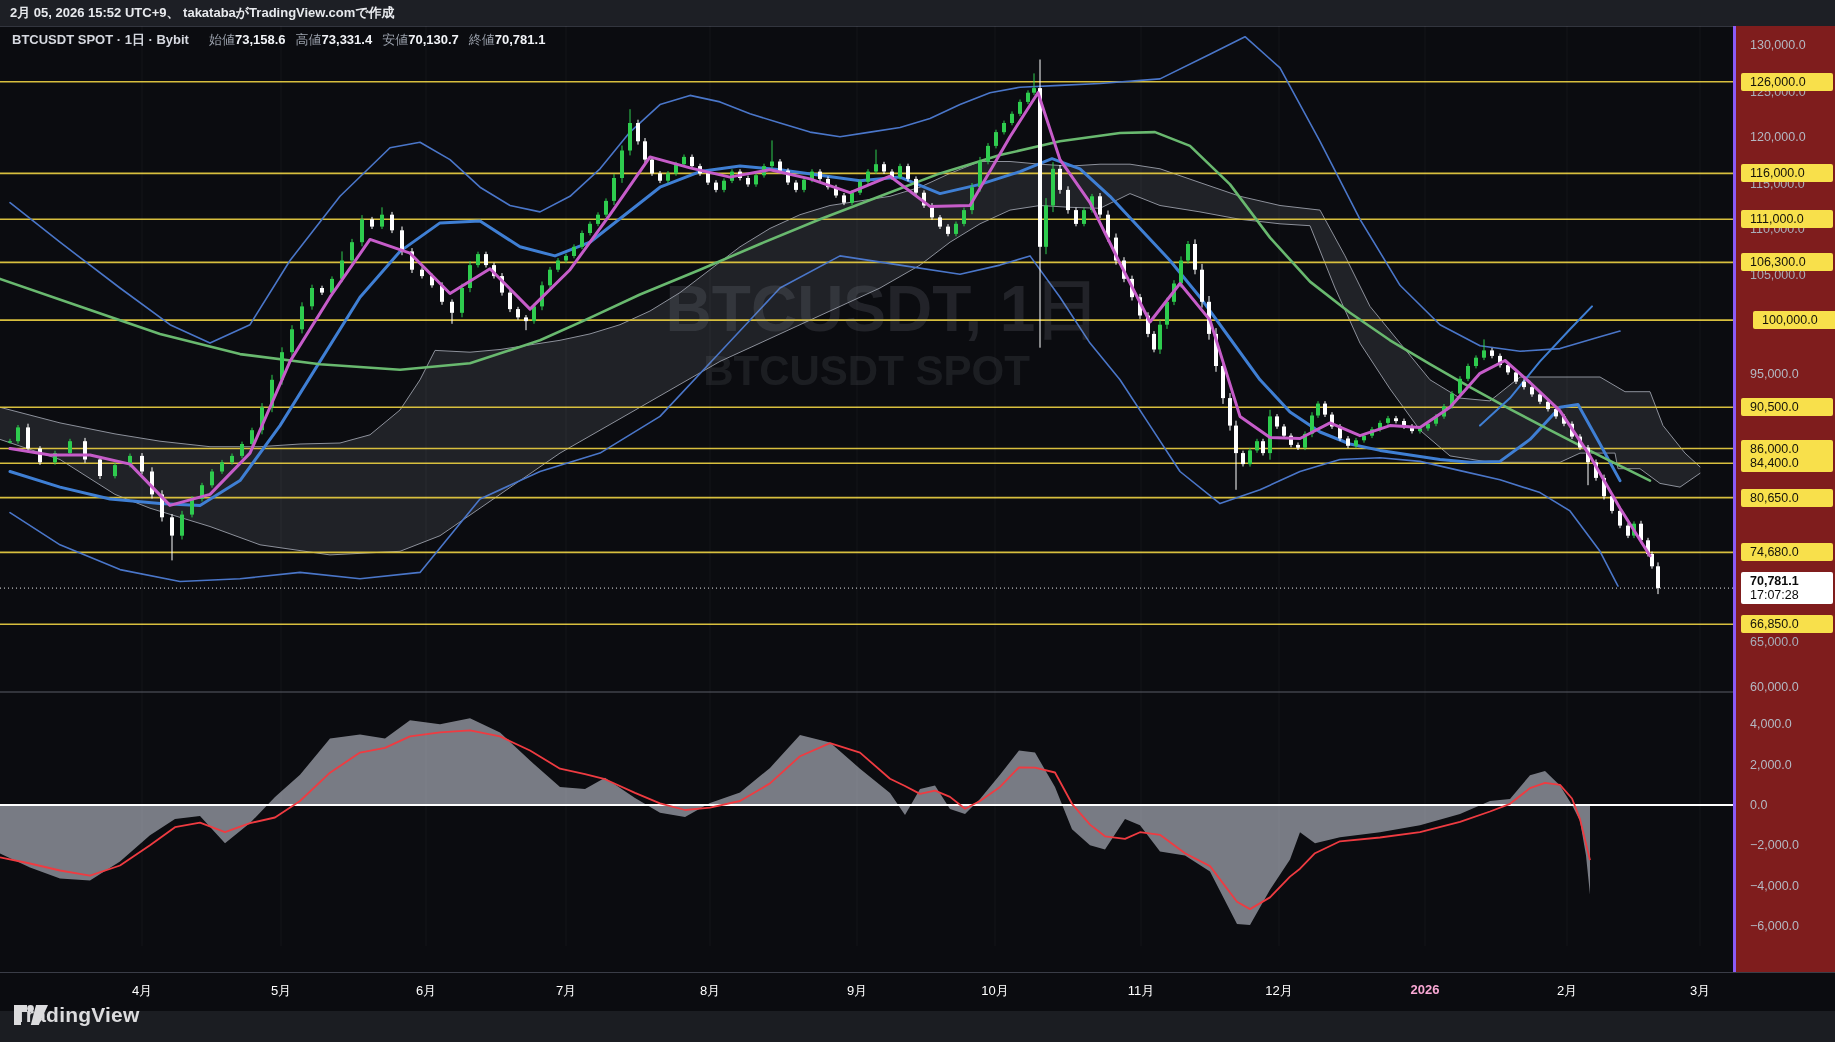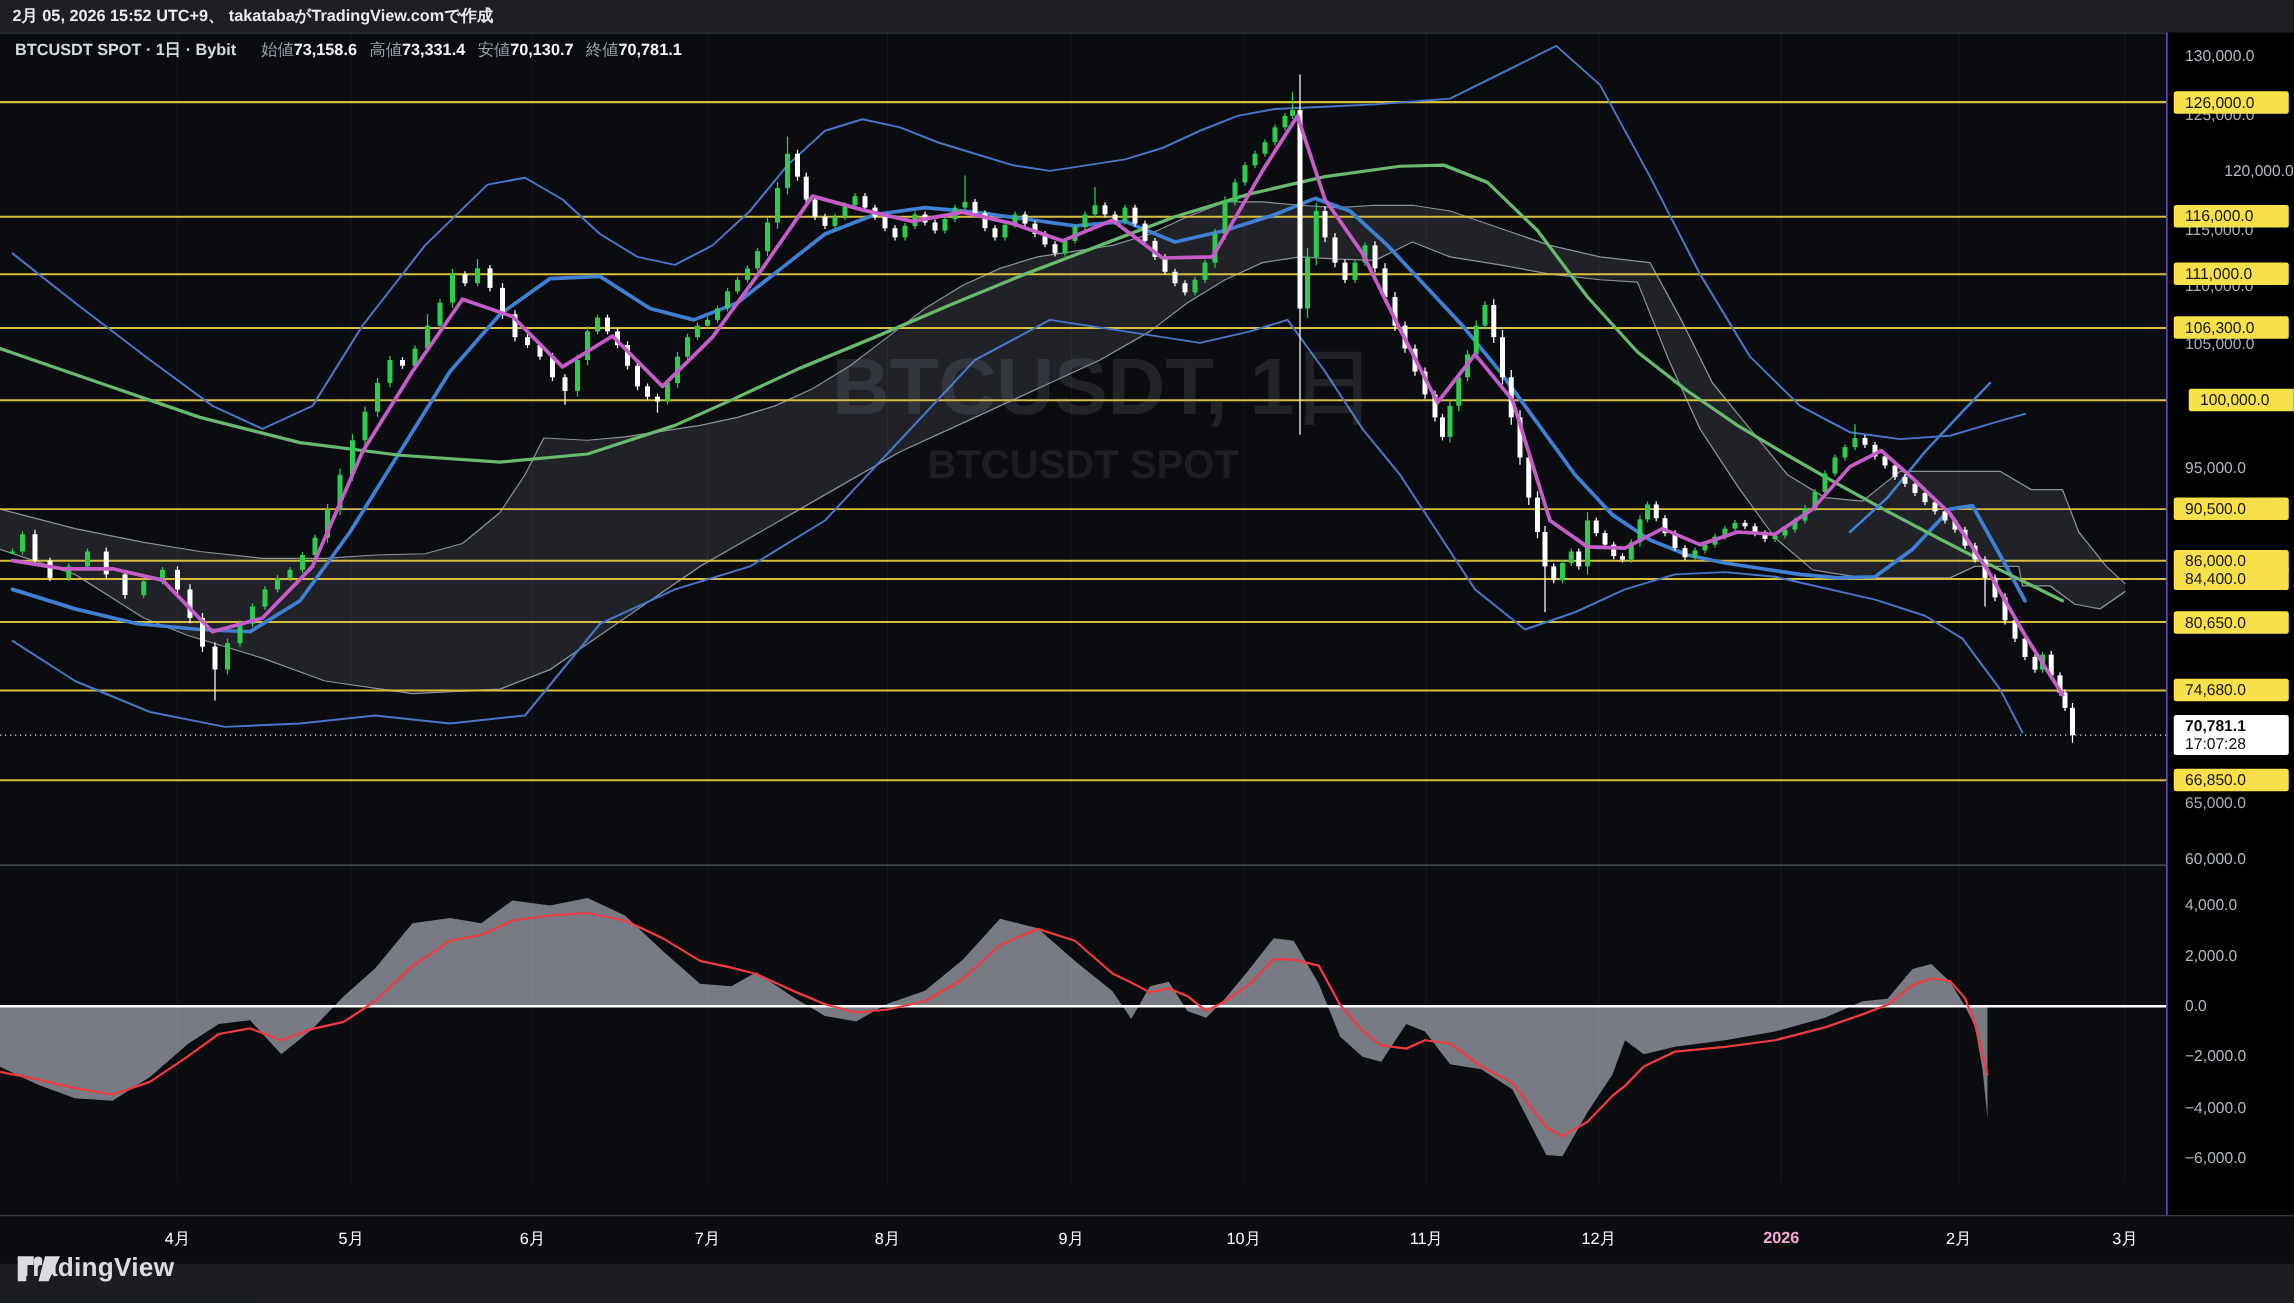--- a/index.html
+++ b/index.html
@@ -7,23 +7,23 @@
        font-family:"Liberation Sans","DejaVu Sans",sans-serif;-webkit-font-smoothing:antialiased;}
   #topbar{position:absolute;left:0;top:0;width:1835px;height:26px;background:#1d1f25;
           color:#e8eaee;font-size:13px;font-weight:700;line-height:26px;padding-left:10px;box-sizing:border-box;}
   #frame{position:absolute;left:0;top:26px;width:1835px;height:959px;background:#0b0c10;border-top:1px solid #32353e;box-sizing:border-box;}
   #legend{position:absolute;left:12px;top:31px;font-size:13px;color:#9aa0ab;z-index:30;white-space:nowrap;}
   #legend .sym{color:#d6d9e0;font-weight:700;margin-right:10px;}
   #legend .lbl{color:#9aa0ab;margin-left:10px;}
   #legend .val{color:#f2f4f8;font-weight:700;}
   #watermark{position:absolute;left:0;top:270px;width:1733px;text-align:center;z-index:5;pointer-events:none;}
   #watermark .l1{font-size:64px;font-weight:700;color:rgba(148,154,166,0.17);line-height:78px;padding-left:32px;}
-  #watermark .l2{font-size:32px;font-weight:700;color:rgba(148,154,166,0.13);line-height:46px;}
+  #watermark .l2{font-size:42px;font-weight:700;color:rgba(148,154,166,0.13);line-height:46px;}
   svg{position:absolute;left:0;top:0;}
-  #paxis{position:absolute;left:1733px;top:26px;width:102px;height:959px;border-left:1px solid #8b5cf6;box-sizing:border-box;background:#000000;z-index:20;}
+  #paxis{position:absolute;left:1733px;top:26px;width:102px;height:959px;border-left:3px solid #8b5cf6;box-sizing:border-box;background:#7f1d1d;z-index:20;}
   .pl{position:absolute;left:0;width:100%;color:#b4b8c2;font-size:12.5px;transform:translateY(-50%);padding-left:14px;box-sizing:border-box;z-index:2;}
   .pl.peek{z-index:1;color:#a9adb8;}
   .pl.yellow{background:#f8e04b;color:#15130a;border-radius:2px;left:5px;width:92px;padding:2px 12px 2px 9px;z-index:3;font-weight:400;}
   .pl.last{background:#ffffff;color:#0a0a0a;border-radius:2px;left:5px;width:92px;padding:2px 0 2px 9px;z-index:4;text-align:left;}
   .pl.last .t2{font-weight:400;}
   .pl.last .t1{font-weight:700;}
   #taxis{position:absolute;left:0;top:972px;width:1835px;height:39px;border-top:1px solid #3a3d47;background:#0b0c10;box-sizing:border-box;z-index:20;}
   .tl{position:absolute;top:9px;transform:translateX(-50%);color:#ffffff;font-size:13px;}
   .tl.bold{color:#f9a8d4;font-weight:700;}
   #footer{position:absolute;left:0;top:1011px;width:1835px;height:31px;background:#1b1d22;z-index:25;}
@@ -494,21 +494,21 @@
     <line x1="1141" y1="26" x2="1141" y2="946" stroke="rgba(255,255,255,0.045)" stroke-width="1"></line>
     <line x1="1279" y1="26" x2="1279" y2="946" stroke="rgba(255,255,255,0.045)" stroke-width="1"></line>
     <line x1="1425" y1="26" x2="1425" y2="946" stroke="rgba(255,255,255,0.045)" stroke-width="1"></line>
     <line x1="1567" y1="26" x2="1567" y2="946" stroke="rgba(255,255,255,0.045)" stroke-width="1"></line>
     <line x1="1700" y1="26" x2="1700" y2="946" stroke="rgba(255,255,255,0.045)" stroke-width="1"></line>
     <line x1="0" y1="692" x2="1733" y2="692" stroke="#5a5d66" stroke-width="1"></line>
   </svg>
 
 <div id="paxis">
     <div class="pl " style="top: 19px;">130,000.0</div>
-    <div class="pl " style="top: 110.714px; text-align: right;">120,000.0</div>
+    <div class="pl " style="top: 110.714px;">120,000.0</div>
     <div class="pl " style="top: 348px;">95,000.0</div>
     <div class="pl " style="top: 661px;">60,000.0</div>
     <div class="pl peek" style="top: 65.8571px;">125,000.0</div>
     <div class="pl peek" style="top: 157.571px;">115,000.0</div>
     <div class="pl peek" style="top: 203.429px;">110,000.0</div>
     <div class="pl peek" style="top: 249.286px;">105,000.0</div>
     <div class="pl peek" style="top: 616.143px;">65,000.0</div>
     <div class="pl yellow" style="top: 55.6857px;">126,000.0</div>
     <div class="pl yellow" style="top: 147.4px;">116,000.0</div>
     <div class="pl yellow" style="top: 193.257px;">111,000.0</div>

